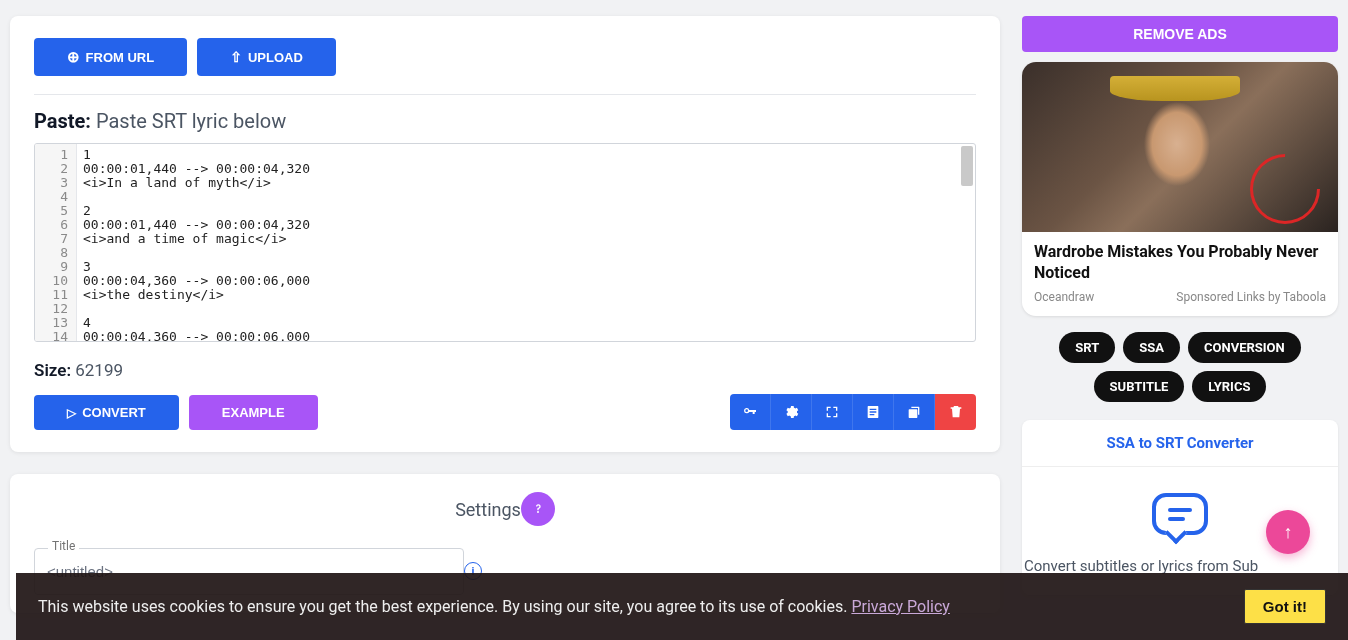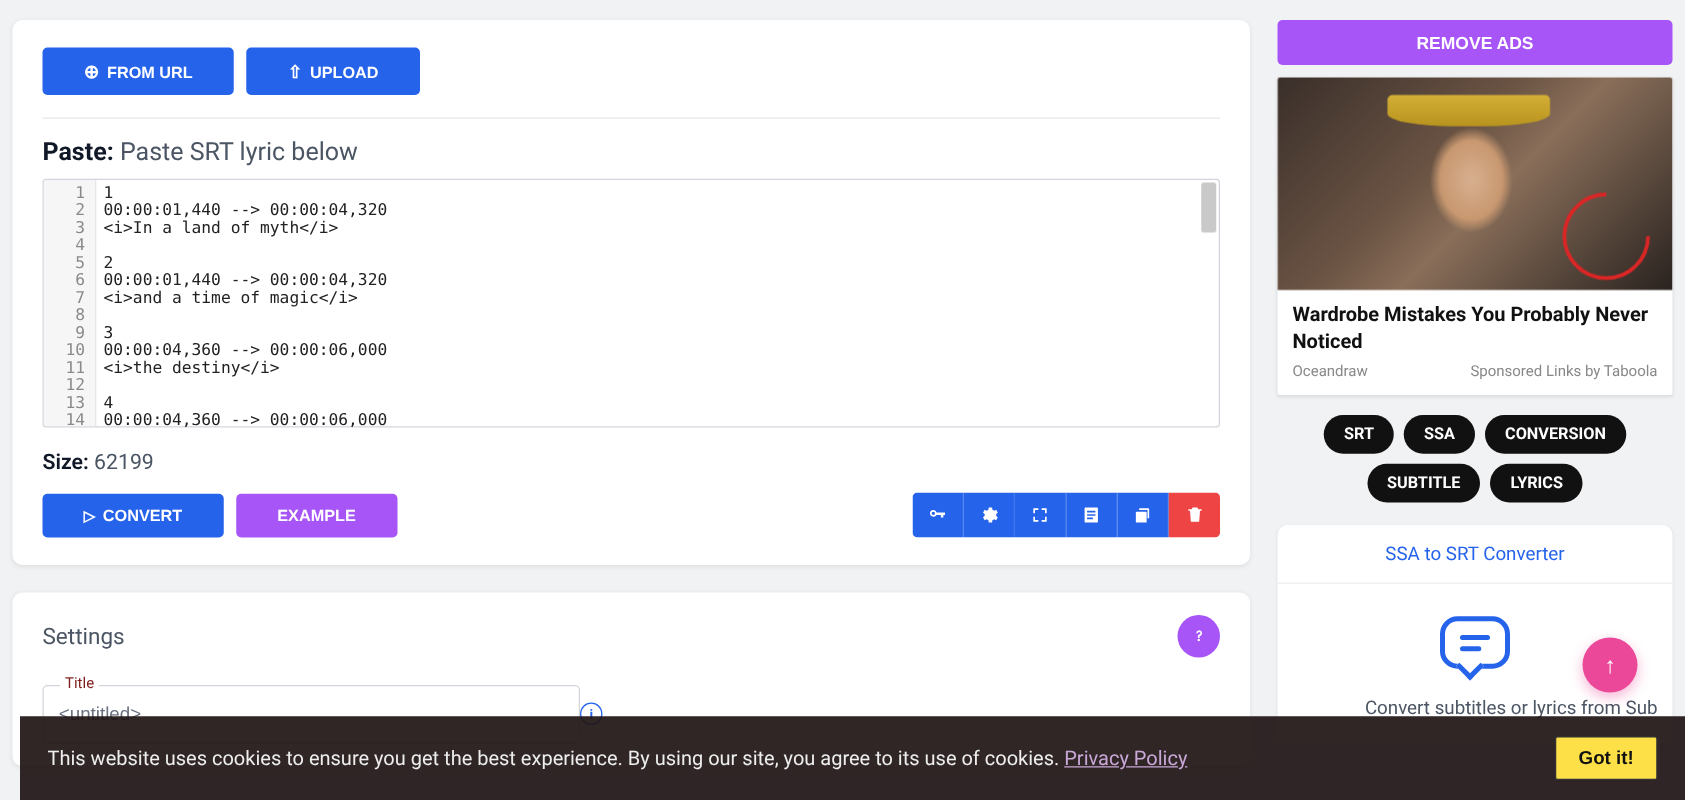--- a/index.html
+++ b/index.html
@@ -22,41 +22,41 @@
 .code .ln{height:14px}
 .scrollbar{position:absolute;right:2px;top:2px;width:12px;height:40px;background:#c9c9c9;border-radius:2px}
 .size{font-size:17px;color:#4b5563;margin:18px 0 14px}
 .size b{color:#111827;font-weight:600}
 .actions{display:flex;justify-content:space-between;align-items:flex-end}
 .toolbar{display:flex;border-radius:4px;overflow:hidden}
 .tbtn{width:41px;height:36px;background:#2563eb;color:#fff;display:flex;align-items:center;justify-content:center;cursor:pointer;border-right:1px solid rgba(255,255,255,.12)}
 .tbtn:last-child{border-right:none}
 .tbtn.red{background:#ef4444}
 .settings-card{padding:18px 24px}
-.settings-head{display:flex;justify-content:space-between;align-items:center;margin-bottom:22px}
+.settings-head{display:flex;justify-content:center;align-items:center;margin-bottom:22px}
 .settings-title{font-size:18px;color:#4b5563;font-weight:400}
 .circle-q{width:34px;height:34px;border-radius:50%;background:#a855f7;color:#fff;display:flex;align-items:center;justify-content:center;font-size:15px;cursor:pointer}
 .field{position:relative}
-.field-label{position:absolute;top:-9px;left:14px;background:#fff;padding:0 4px;font-size:12px;color:#7f1d1d}
+.field-label{position:absolute;top:-9px;left:14px;background:#fff;padding:0 4px;font-size:12px;color:#737373}
 .field-input{width:100%;border:1px solid #d1d5db;border-radius:4px;padding:14px 40px 14px 12px;font-size:15px;color:#6b7280}
 .info-i{position:absolute;right:-18px;top:14px;width:18px;height:18px;border-radius:50%;border:1.5px solid #2563eb;color:#2563eb;display:flex;align-items:center;justify-content:center;font-size:11px;font-weight:700}
 .remove-ads{width:100%;background:#a855f7;color:#fff;border:none;border-radius:4px;padding:10px;font-size:14px;font-weight:700;margin-bottom:10px;cursor:pointer}
-.ad-card{background:#fff;border-radius:2px;overflow:hidden;box-shadow:0 1px 3px rgba(0,0,0,.1);margin-bottom:16px}
+.ad-card{background:#fff;border-radius:14px;overflow:hidden;box-shadow:0 1px 3px rgba(0,0,0,.1);margin-bottom:16px}
 .ad-img{height:170px;background:linear-gradient(135deg,#3a2f2a 0%,#6b5444 40%,#8a6f5a 55%,#2a2320 100%);position:relative;overflow:hidden}
 .ad-face{position:absolute;left:30%;top:15%;width:120px;height:140px;background:radial-gradient(ellipse 55px 70px at 50% 40%,#d8b090 0%,#c89870 45%,transparent 60%)}
 .ad-crown{position:absolute;left:28%;top:8%;width:130px;height:25px;background:linear-gradient(#d4af37,#b8941f);border-radius:4px 4px 40% 40%}
 .ad-circle{position:absolute;right:18px;bottom:8px;width:70px;height:70px;border:3px solid #dc2626;border-radius:50%;border-top-color:transparent;transform:rotate(45deg)}
 .ad-body{padding:10px 12px 12px}
 .ad-title{font-size:16px;font-weight:700;color:#111;line-height:1.3;margin-bottom:6px}
 .ad-meta{display:flex;justify-content:space-between;font-size:12px;color:#888}
 .tags{display:flex;flex-wrap:wrap;gap:8px;justify-content:center;margin-bottom:18px}
 .tag{background:#111;color:#fff;border-radius:999px;padding:8px 16px;font-size:13px;font-weight:700;cursor:pointer}
 .conv-card{background:#fff;border-radius:8px;overflow:hidden;box-shadow:0 1px 3px rgba(0,0,0,.08)}
-.conv-head{text-align:center;padding:14px;color:#2563eb;font-weight:400;font-size:15px;border-bottom:1px solid #eee}
-.conv-body{padding:20px 12px;text-align:right}
+.conv-head{text-align:center;padding:14px;color:#2563eb;font-weight:700;font-size:15px;border-bottom:1px solid #eee}
+.conv-body{padding:20px 2px;text-align:left}
 .chat-icon{width:56px;height:48px;margin:6px auto 16px;position:relative}
 .chat-bubble{width:56px;height:42px;border:4px solid #2563eb;border-radius:14px;position:relative}
 .chat-bubble:after{content:"";position:absolute;bottom:-10px;left:12px;width:12px;height:12px;border-right:4px solid #2563eb;border-bottom:4px solid #2563eb;transform:rotate(45deg);background:#fff}
 .chat-lines{position:absolute;top:11px;left:12px;right:12px}
 .chat-lines div{height:4px;background:#2563eb;border-radius:2px;margin-bottom:5px}
 .chat-lines div:nth-child(2){width:70%}
 .conv-text{font-size:15px;color:#4b5563}
 .fab{position:fixed;right:38px;bottom:86px;width:44px;height:44px;border-radius:50%;background:#ec4899;color:#fff;display:flex;align-items:center;justify-content:center;cursor:pointer;box-shadow:0 4px 10px rgba(236,72,153,.4);font-size:18px}
 .cookie{position:fixed;bottom:0;left:16px;right:0;background:rgba(30,20,20,.92);color:#eee;padding:16px 22px;display:flex;align-items:center;justify-content:space-between;font-size:16px}
 .cookie a{color:#c9a8d8;text-decoration:underline}

